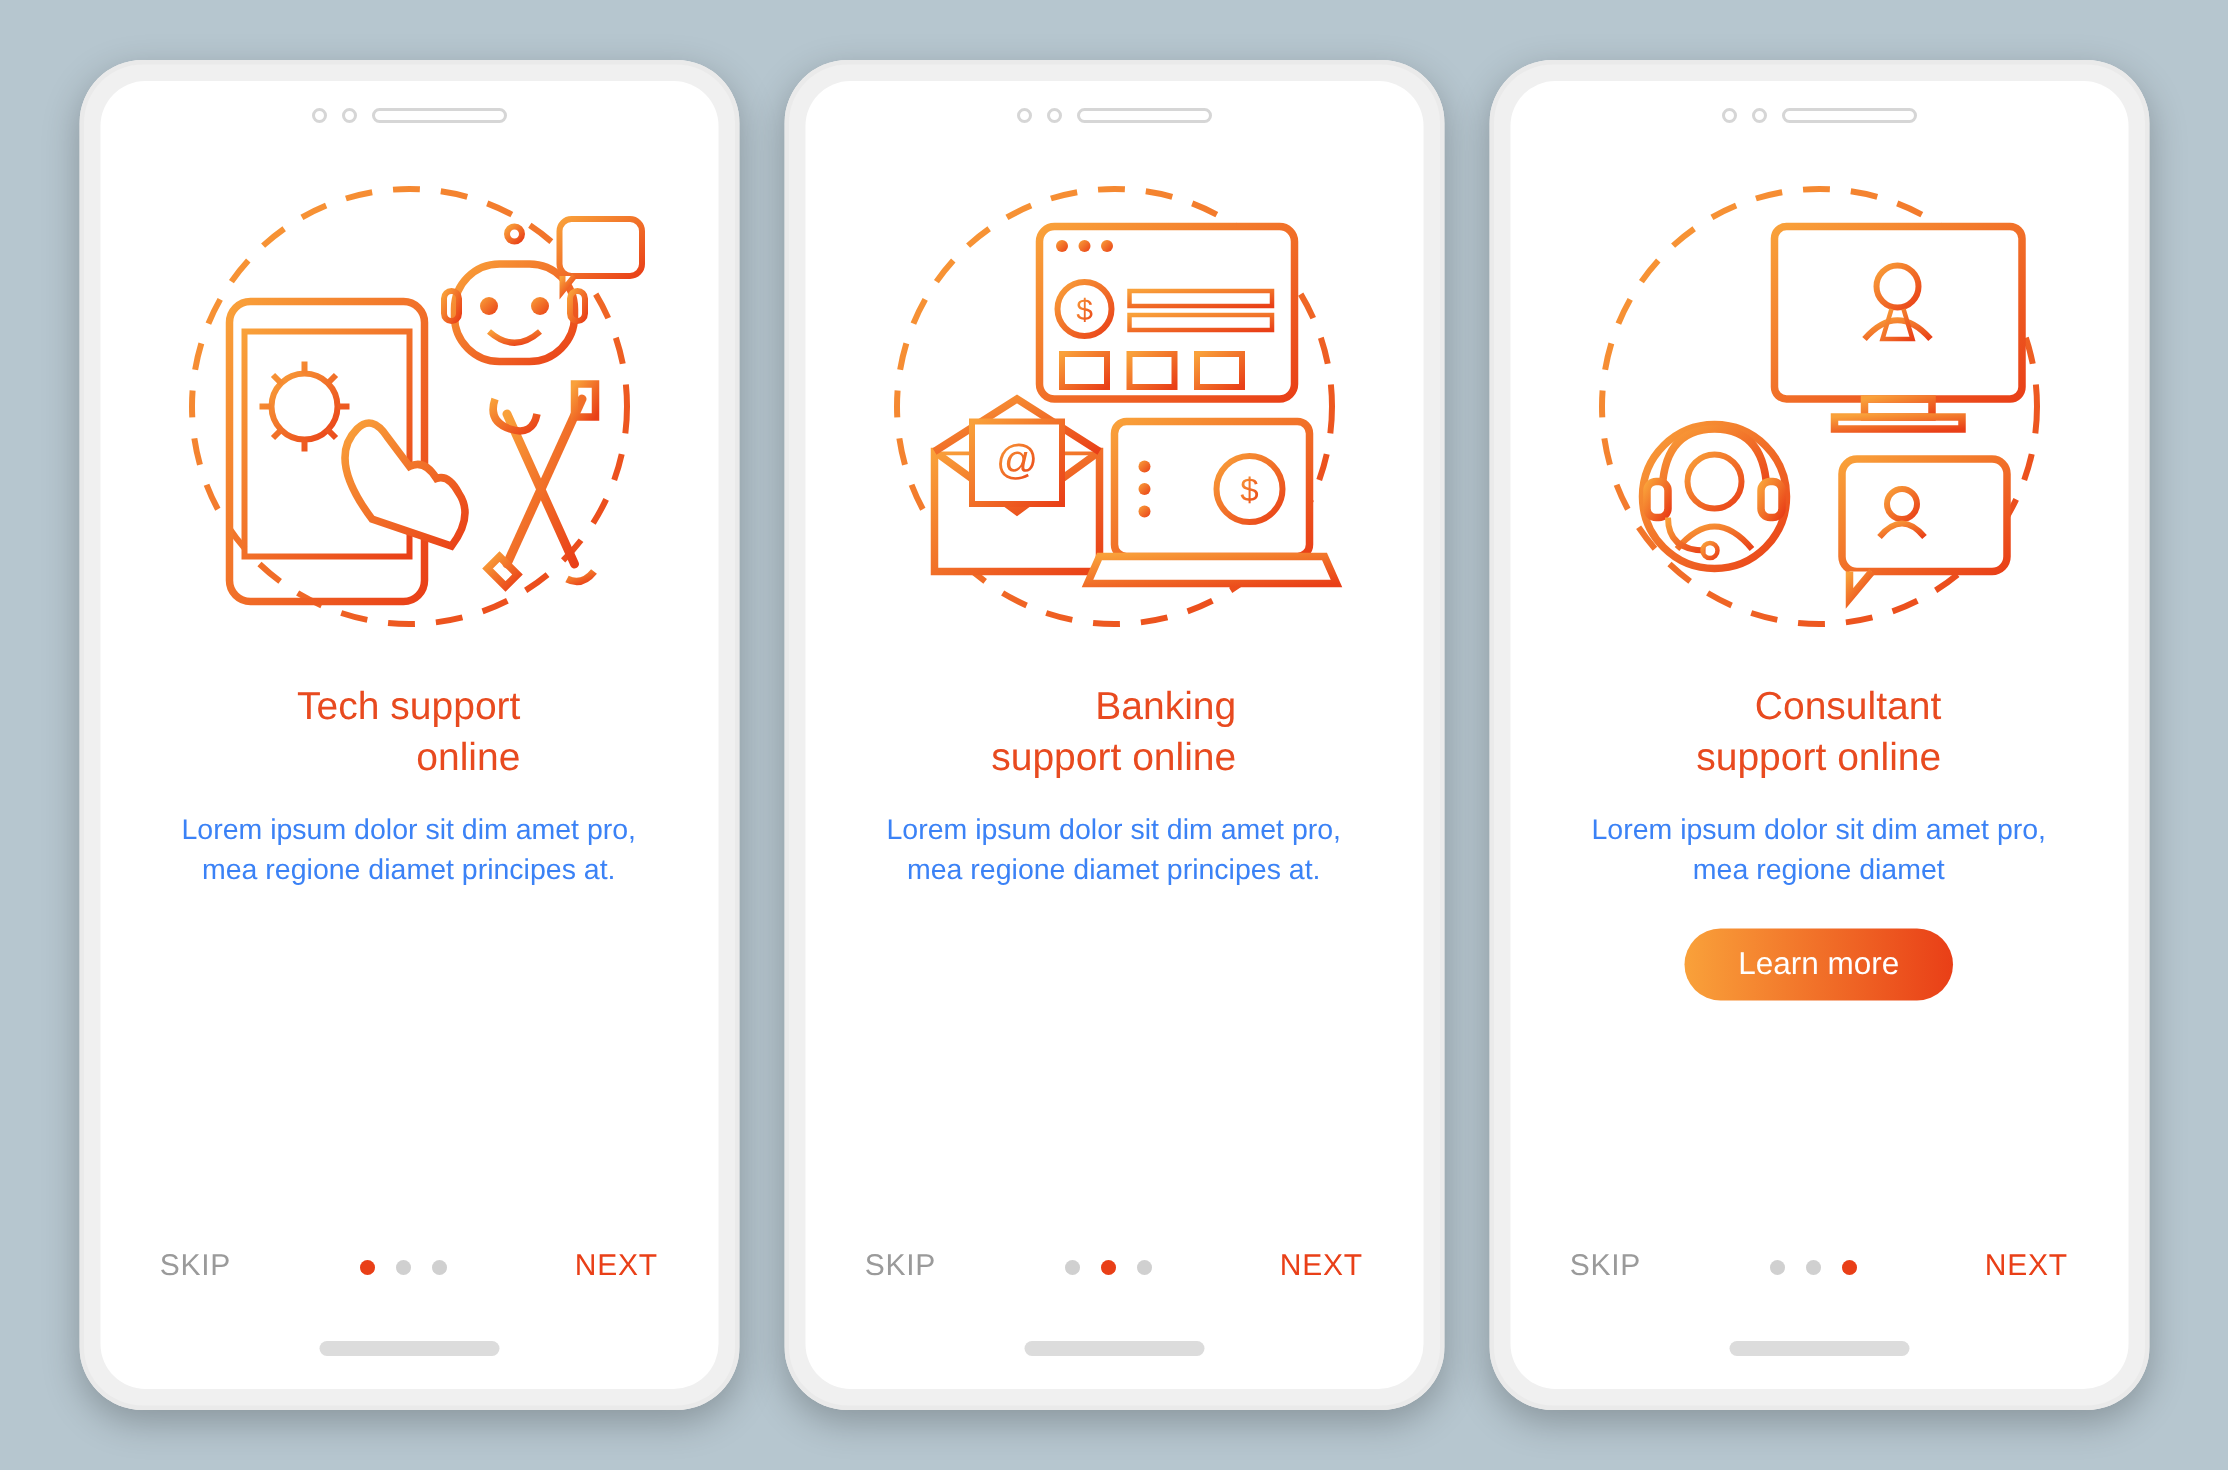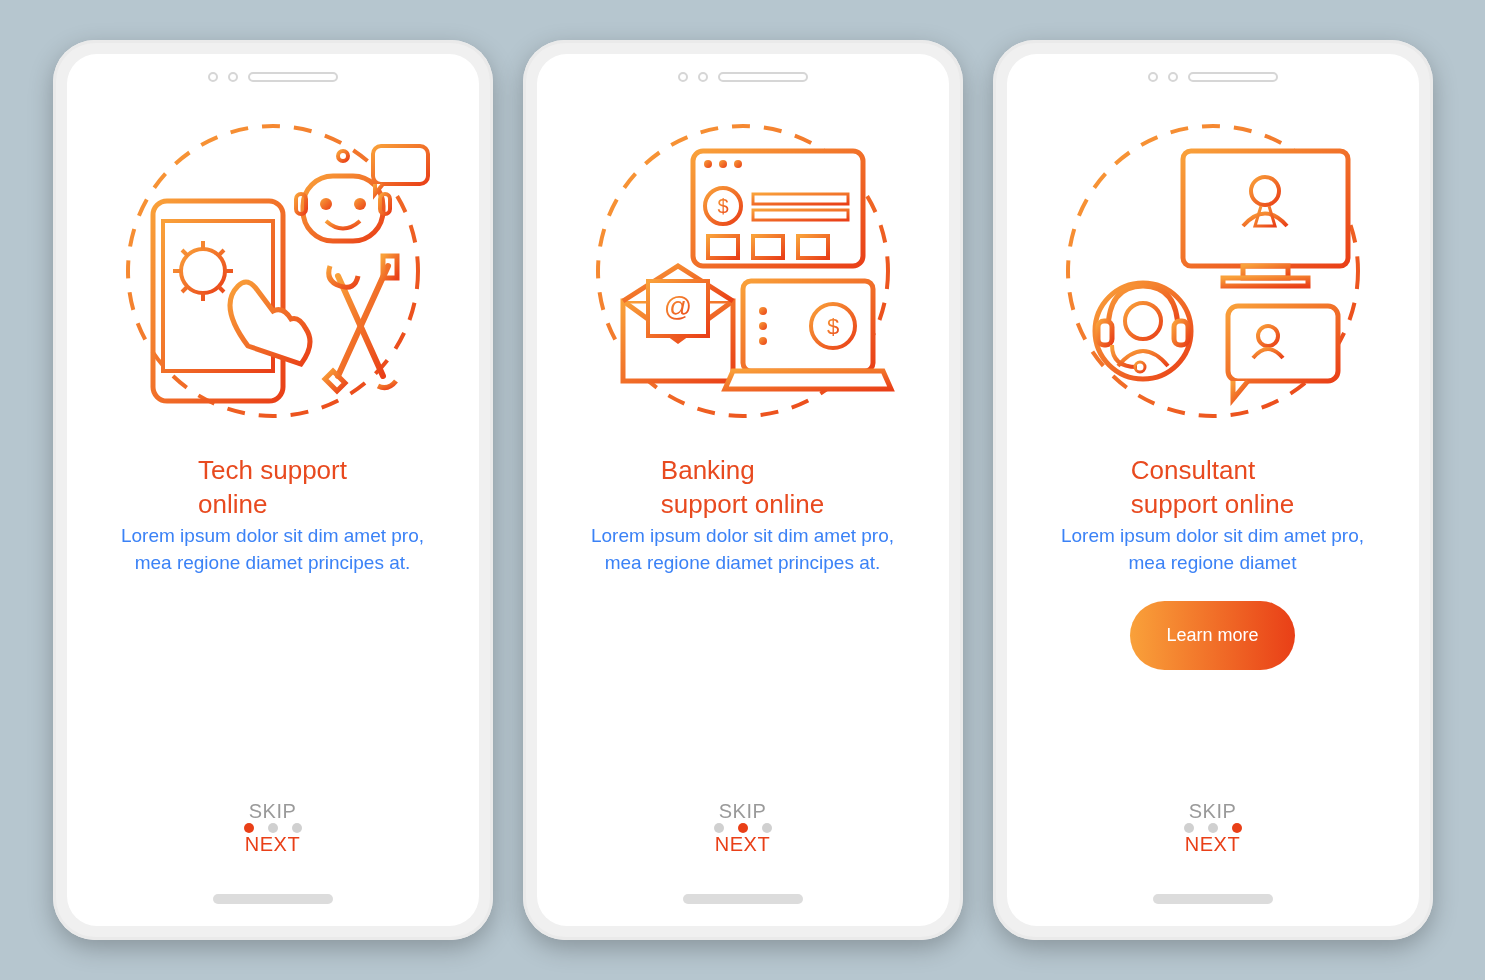--- a/index.html
+++ b/index.html
@@ -54,51 +54,51 @@
     height: 330px;
     display: flex;
     align-items: center;
     justify-content: center;
     margin-bottom: 18px;
   }
   .illustration svg { width: 100%; height: 100%; }
   .title {
     color: #e84a1f;
     font-size: 26px;
-    text-align: left;
+    text-align: right;
     line-height: 1.3;
+    margin-bottom: 18px;
     font-weight: 400;
   }
   .body {
     color: #3b82f6;
     font-size: 19px;
     text-align: center;
     line-height: 1.45;
     margin-bottom: 24px;
     padding: 0 4px;
   }
   .learn-btn {
     background: linear-gradient(90deg, #f9a13a, #e93f17);
     color: #fff;
     border: none;
     border-radius: 999px;
-    padding: 24px 36px;
-    font-size: 18px;
+    padding: 12px 36px;
+    font-size: 21px;
     cursor: pointer;
     margin-bottom: 28px;
   }
   .nav-row {
     position: absolute;
     bottom: 70px;
     left: 0; right: 0;
     padding: 0 40px;
     display: flex;
     align-items: center;
     justify-content: space-between;
-    flex-direction: column;
   }
   .skip { color: #9a9a9a; font-size: 20px; letter-spacing: 0.5px; cursor:pointer; }
   .next { color: #e93f17; font-size: 20px; letter-spacing: 0.5px; cursor:pointer; }
   .dots { display: flex; gap: 14px; }
   .dot { width: 10px; height: 10px; border-radius: 50%; background: #d0d0d0; }
   .dot.active { background: #e93f17; }
   .home-bar {
     position: absolute;
     bottom: 22px;
     left: 50%;

